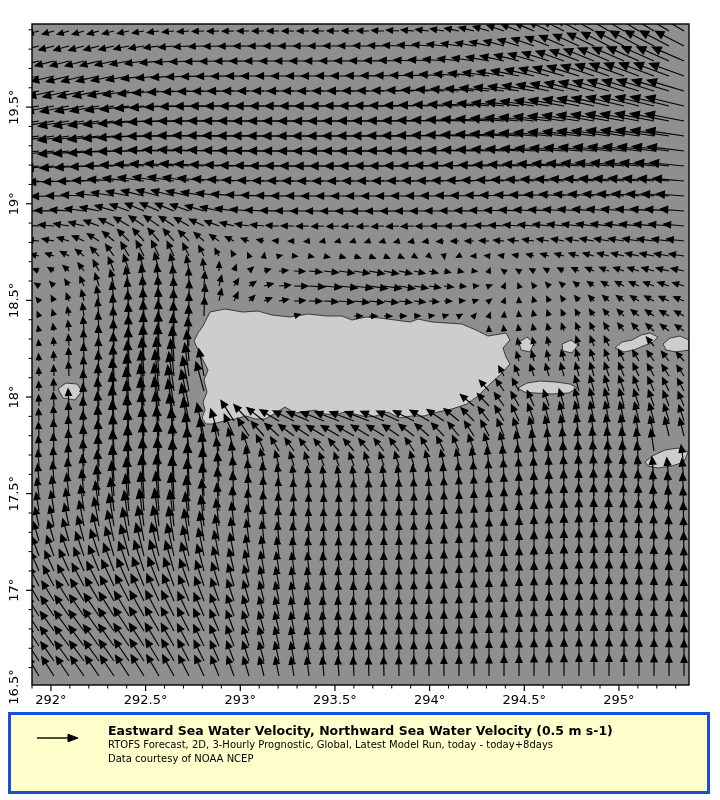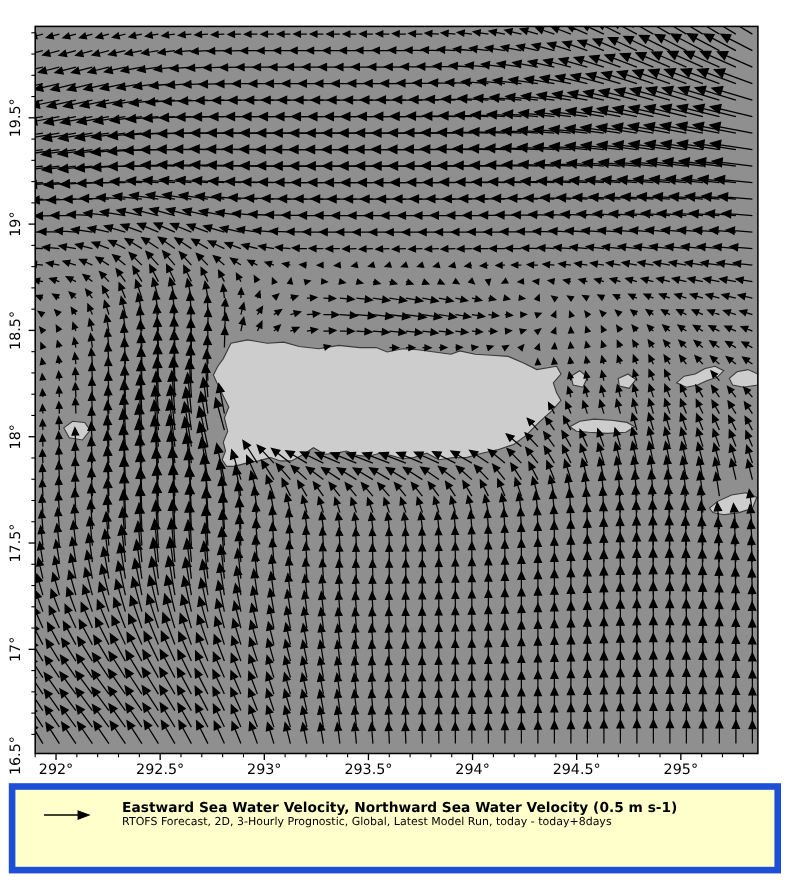--- a/index.html
+++ b/index.html
@@ -1,20 +1,20 @@
 <!DOCTYPE html>
 <html><head>
 <meta charset="utf-8">
 <style>
   html,body{margin:0;padding:0;background:#ffffff;}
   .page{position:relative;width:720px;height:800px;background:#ffffff;overflow:hidden;
         font-family:"DejaVu Sans","Liberation Sans",sans-serif;}
   #plot{position:absolute;left:0;top:0;}
   .legend{position:absolute;left:8px;top:712px;width:702px;height:82px;
-          background:#ffffcc;border:6px solid #1d4ed8;box-sizing:border-box;}
+          background:#ffffcc;border:3px solid #1d4ed8;box-sizing:border-box;}
   .legend-arrow{position:absolute;left:24px;top:16px;}
   .legend-text{position:absolute;left:97px;top:8px;right:6px;color:#000;}
   .legend-title{font-size:12.5px;font-weight:bold;line-height:15px;white-space:nowrap;}
   .legend-line{font-size:10px;line-height:13.5px;white-space:nowrap;}
 </style>
 </head>
 <body>
 
 <div class="page">
 
@@ -1925,16 +1925,17 @@
     </svg>
 
   <div class="legend">
     <svg class="legend-arrow" width="62" height="14">
       <path d="M2 7 L33 7" stroke="#000" stroke-width="1.4" fill="none"></path>
       <path d="M33 3.2 L43 7 L33 10.8 Z" fill="#000" stroke="#000"></path>
     </svg>
     <div class="legend-text">
       <div class="legend-title">Eastward Sea Water Velocity, Northward Sea Water Velocity (0.5 m s-1)</div>
       <div class="legend-line">RTOFS Forecast, 2D, 3-Hourly Prognostic, Global, Latest Model Run, today - today+8days</div>
+      <div class="legend-line">Data courtesy of NOAA NCEP</div>
     </div>
   </div>
 
 </div>
 
 </body></html>

